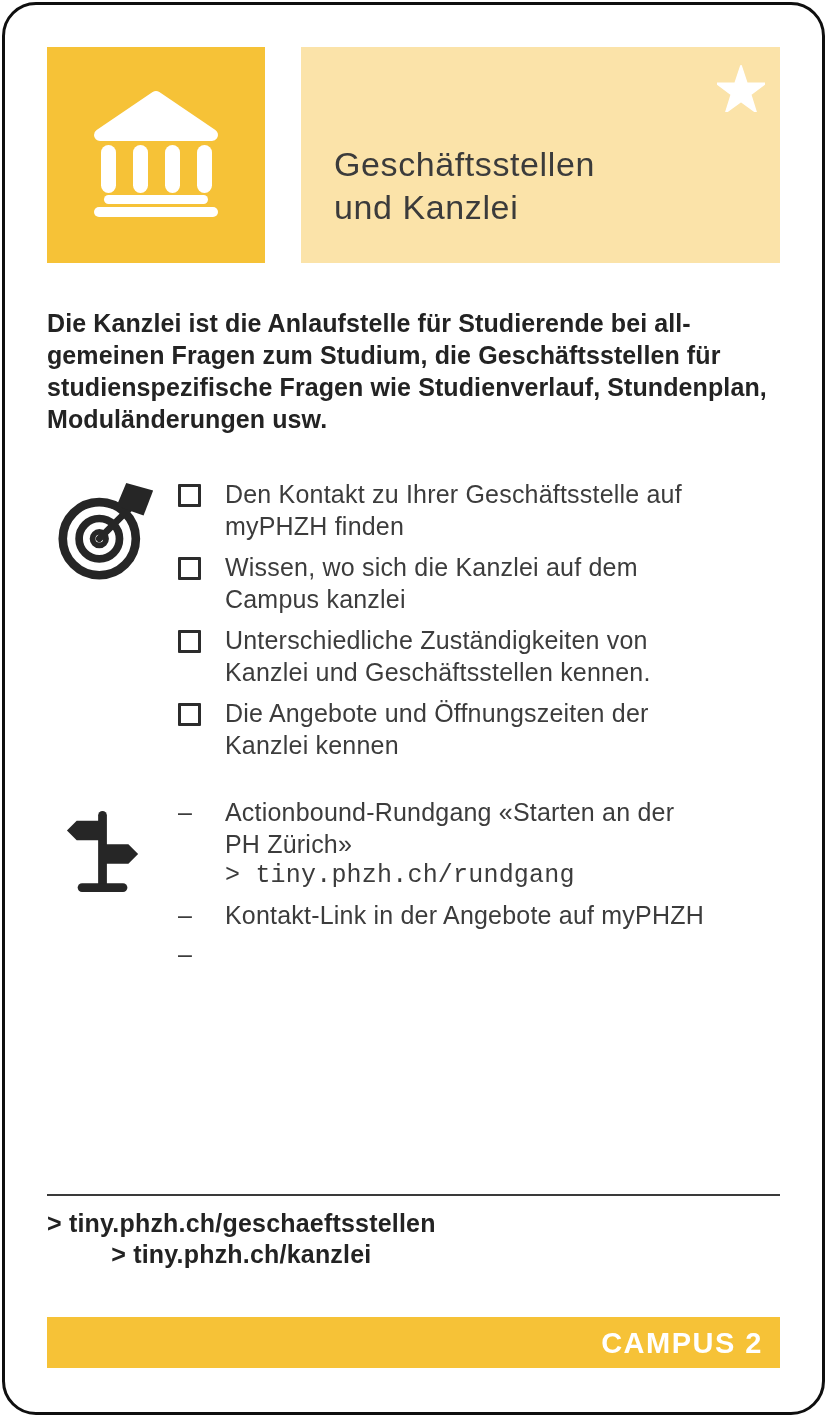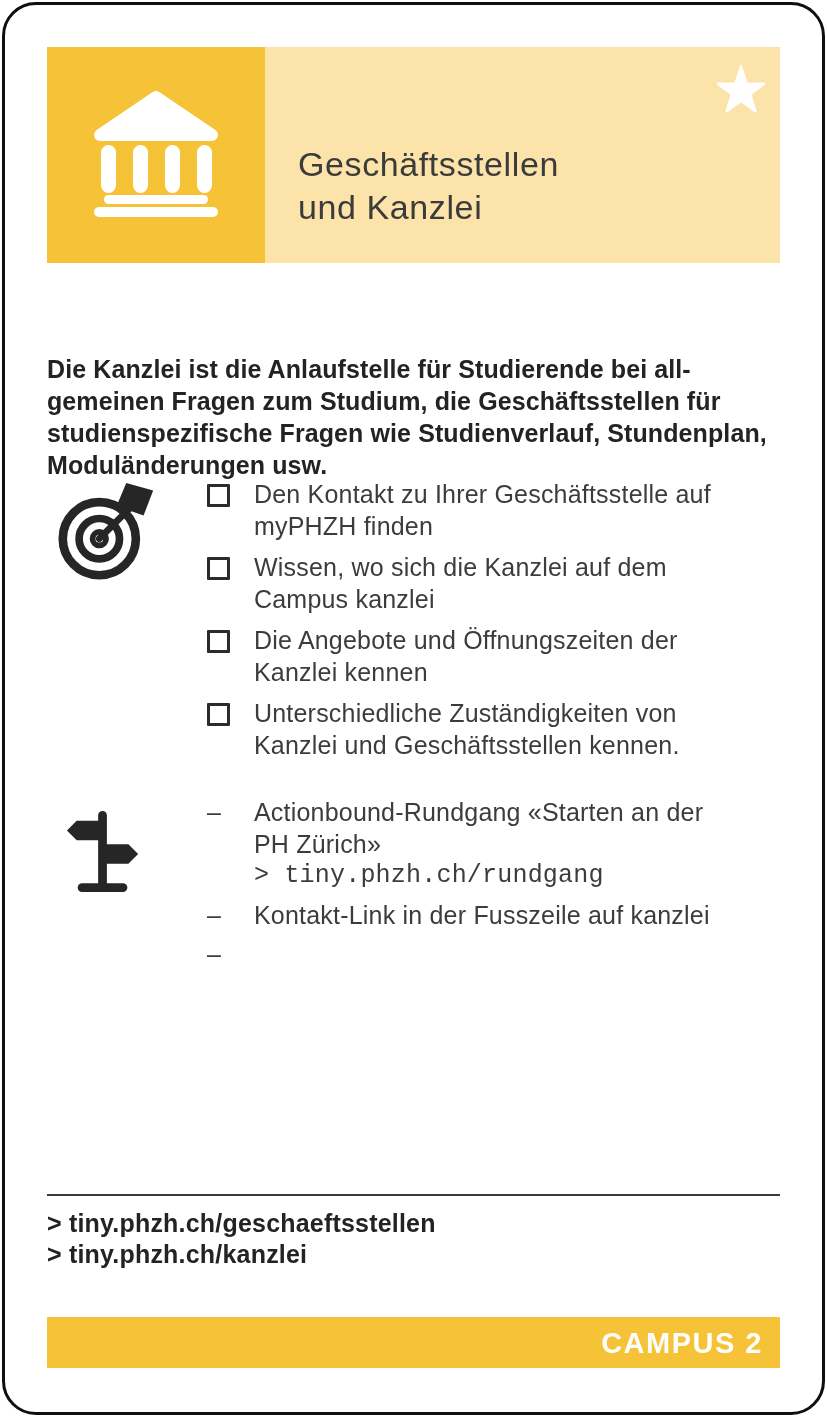--- a/index.html
+++ b/index.html
@@ -17,20 +17,21 @@
     border-radius: 34px;
     box-sizing: border-box;
   }
   .content { position: absolute; inset: 0; }
 
   
   .header {
     position: absolute; left: 47px; top: 47px;
     width: 733px; height: 216px;
     display: flex;
+    gap: 36px;
   }
   .header-icon-panel {
     width: 218px; flex: none;
     background: var(--brand-yellow);
     display: flex; align-items: center; justify-content: center;
   }
   .header-title-panel {
     flex: 1;
     background: var(--light-yellow);
     position: relative;
@@ -44,33 +45,32 @@
   }
   .star { position: absolute; top: 17px; right: 15px; width: 48px; height: 48px; }
 
   
   .intro {
     position: absolute; left: 47px; top: 307px; width: 740px;
     font-size: 25px; line-height: 32px;
     font-weight: 700; color: #232323;
     letter-spacing: 0.1px;
     white-space: pre;
-    margin-top: 46px;
   }
 
   
   .section { position: absolute; left: 47px; width: 733px; display: flex; }
   .section.goals { top: 479px; }
   .section.resources { top: 797px; }
   .icon-col { width: 131px; flex: none; }
   .target-svg { margin-left: 10px; margin-top: 2px; }
   .signpost-svg { margin-left: 17px; margin-top: 11px; }
   .item-col { flex: 1; }
 
-  .row { display: flex; align-items: flex-start; margin-bottom: 10px; margin-left: 29px; }
+  .row { display: flex; align-items: flex-start; margin-bottom: 10px; }
   .resources .row { margin-bottom: 8px; }
 
   .checkbox {
     width: 23px; height: 23px; flex: none;
     box-sizing: border-box;
     border: 3px solid #2c2c2c;
     border-radius: 1px;
     background: transparent;
     margin: 5px 24px 0 0;
     padding: 0;
@@ -93,20 +93,21 @@
   
   .divider {
     position: absolute; left: 47px; top: 1194px; width: 733px;
     border-top: 2px solid #3a3a3a; height: 0;
   }
   .footer-links {
     position: absolute; left: 47px; top: 1208px;
     font-size: 25px; line-height: 31px;
     font-weight: 700; color: #232323;
     letter-spacing: 0.2px;
+    text-align: center;
   }
   .footer-link { display: block; cursor: pointer; }
 
   .badge-bar {
     position: absolute; left: 47px; top: 1317px;
     width: 733px; height: 51px;
     background: var(--brand-yellow);
   }
   .badge-label {
     position: absolute; right: 17px; top: 0;
@@ -179,28 +180,28 @@
         </div>
 
         <div class="row">
           <button class="checkbox" aria-label="checkbox"></button>
           <div class="item-label">Wissen, wo sich die Kanzlei auf dem
 Campus kanzlei</div>
         </div>
 
         <div class="row">
           <button class="checkbox" aria-label="checkbox"></button>
+          <div class="item-label">Unterschiedliche Zuständigkeiten von
+Kanzlei und Geschäftsstellen kennen.</div>
+        </div>
+
+        <div class="row">
+          <button class="checkbox" aria-label="checkbox"></button>
           <div class="item-label">Die Angebote und Öffnungszeiten der
 Kanzlei kennen</div>
-        </div>
-
-        <div class="row">
-          <button class="checkbox" aria-label="checkbox"></button>
-          <div class="item-label">Unterschiedliche Zuständigkeiten von
-Kanzlei und Geschäftsstellen kennen.</div>
         </div>
 
       </div>
     </div>
 
     <div class="section resources">
       <div class="icon-col">
         <span>
           <svg class="signpost-svg" width="78" height="90" viewBox="0 0 80 92" aria-hidden="true">
             <g fill="#262626">
@@ -218,21 +219,21 @@
           <span class="dash">–</span>
           <div>
             <span class="item-label">Actionbound-Rundgang «Starten an der
 PH Zürich»</span>
             <span class="item-label item-link">&gt; tiny.phzh.ch/rundgang</span>
           </div>
         </div>
 
         <div class="row">
           <span class="dash">–</span>
-          <div class="item-label">Kontakt-Link in der Fusszeile auf kanzlei</div>
+          <div class="item-label">Kontakt-Link in der Angebote auf myPHZH</div>
         </div>
 
         <div class="row">
           <span class="dash">–</span>
         </div>
 
       </div>
     </div>
 
     <div class="divider"></div>

